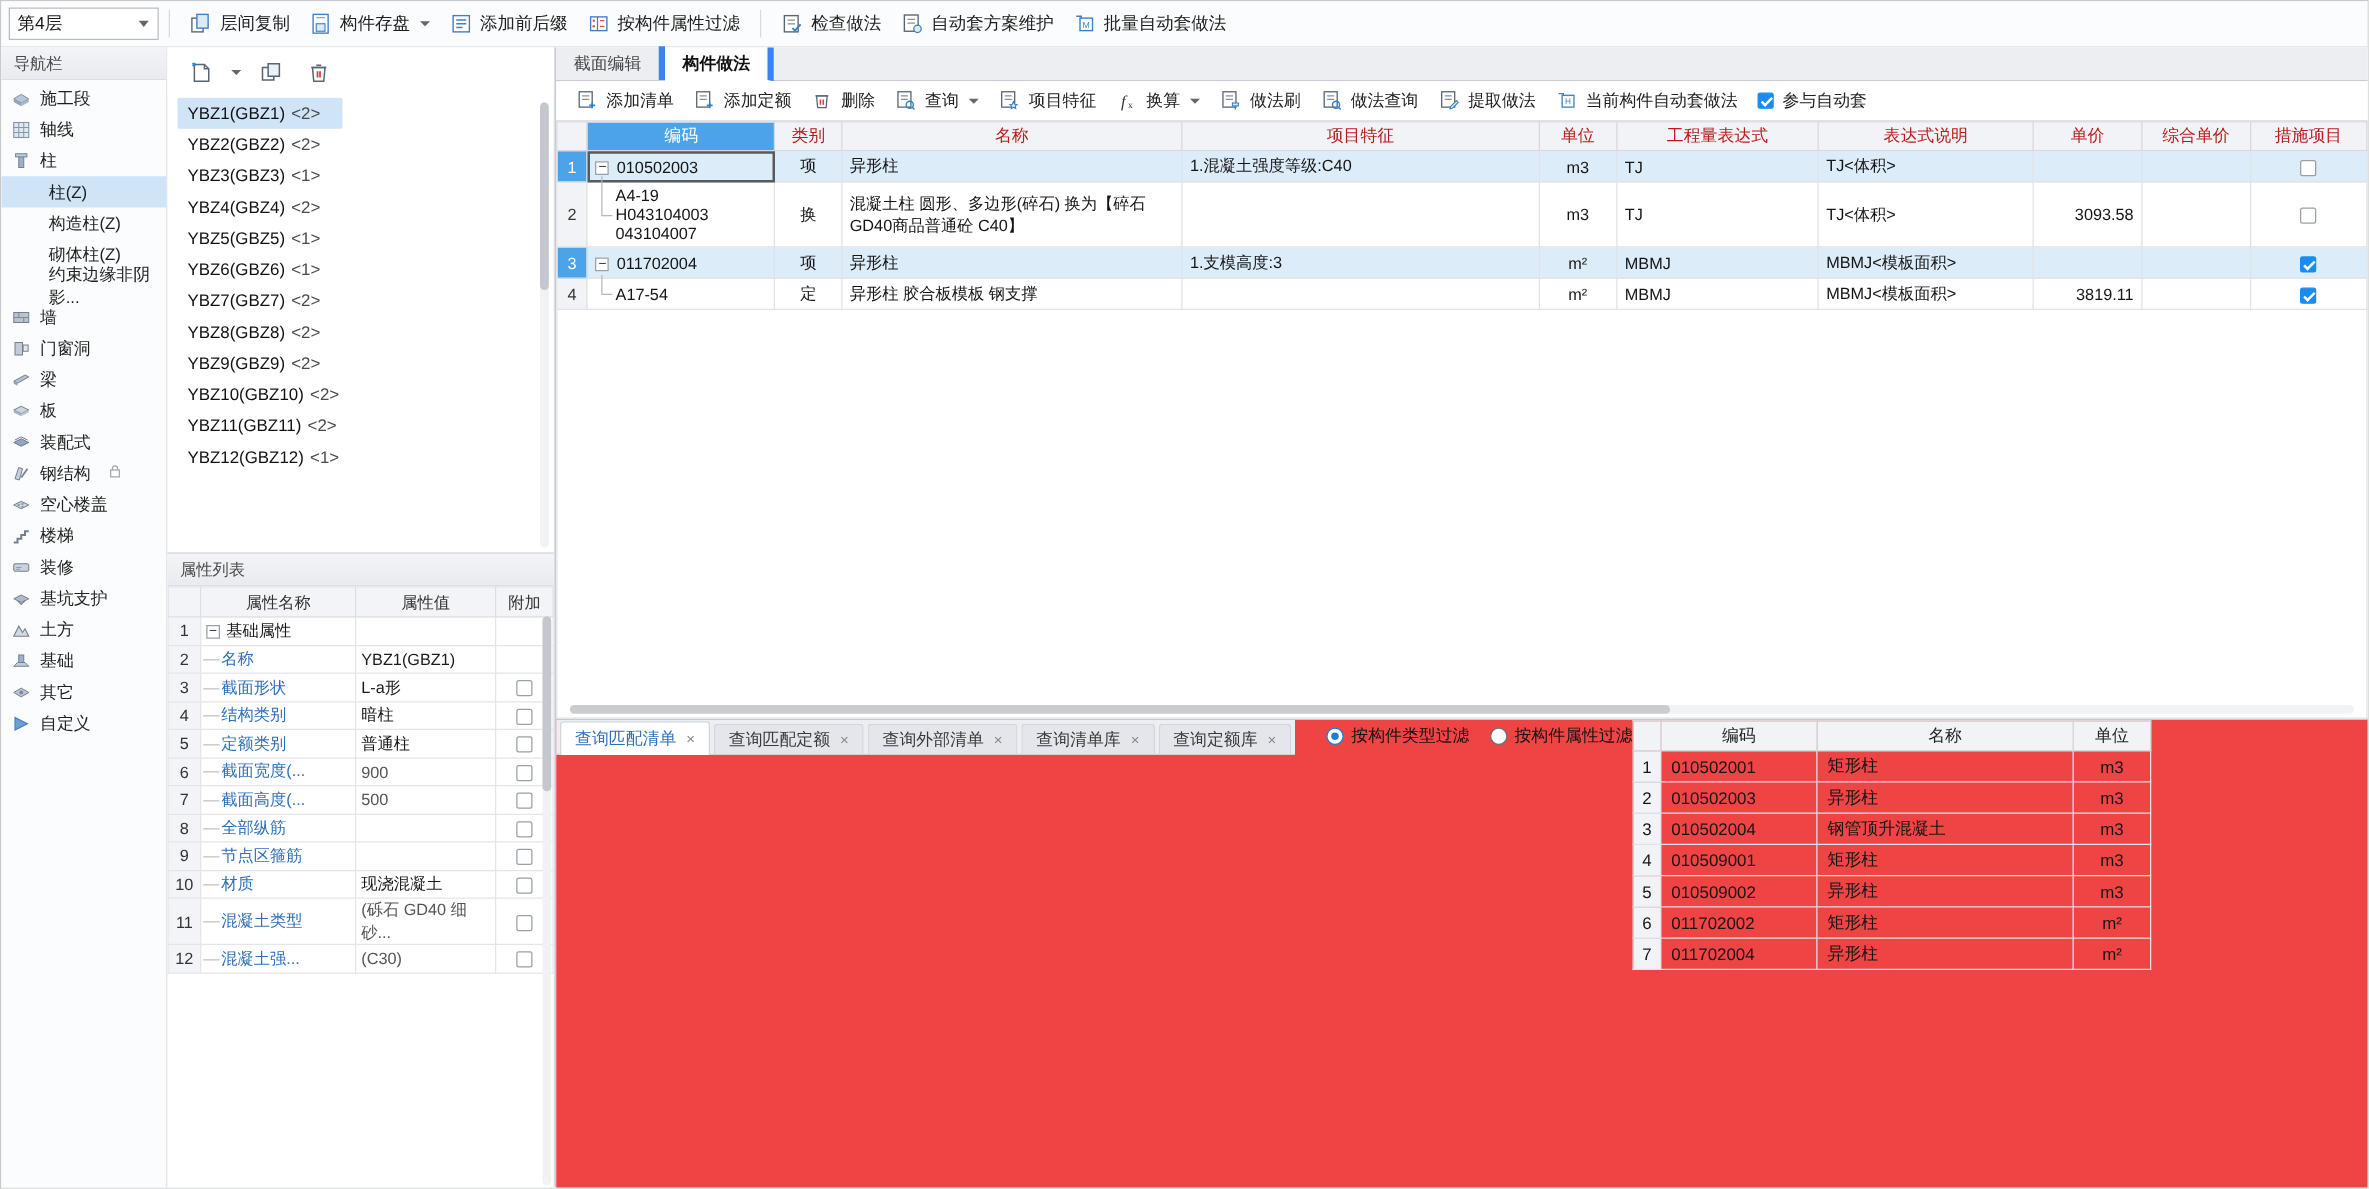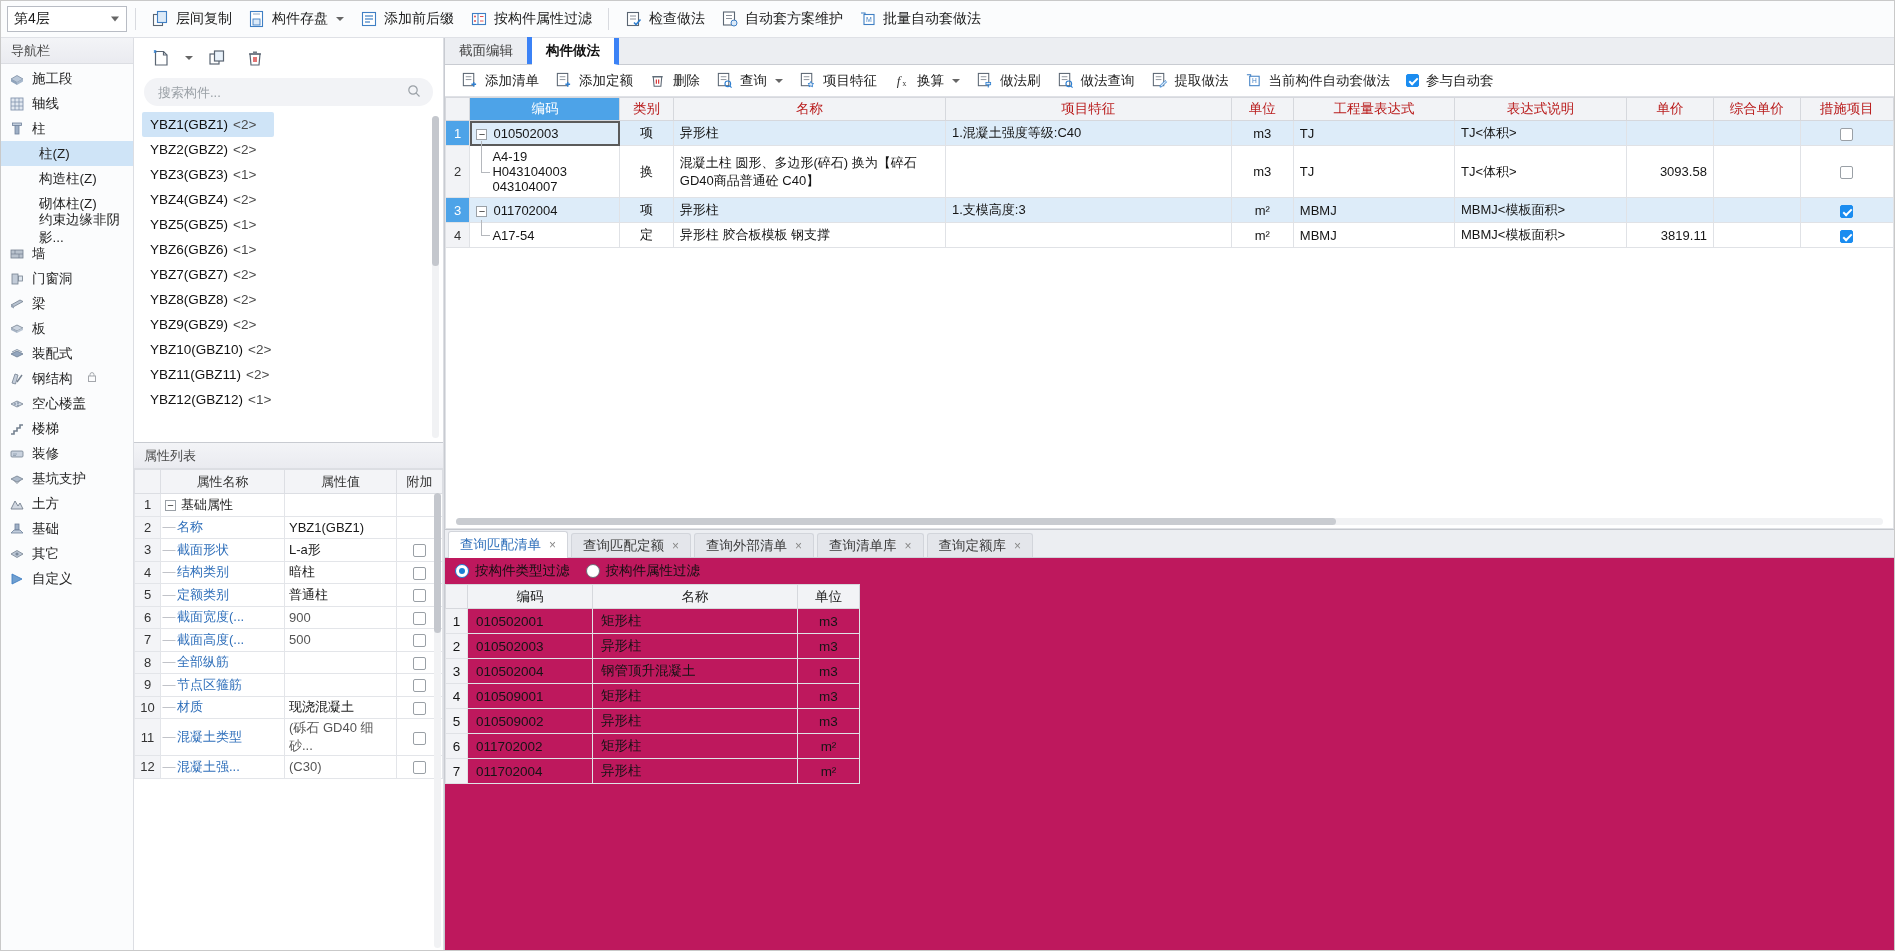--- a/index.html
+++ b/index.html
@@ -126,30 +126,30 @@
   .treeline { width: 16px; position: relative; flex:none; }
   .treeline:before { content:""; position:absolute; left:5px; top:-8px; bottom:50%; border-left:1px solid #b5b8bd;}
   .treeline:after { content:""; position:absolute; left:5px; top:50%; width:9px; border-top:1px solid #b5b8bd;}
   .gridblank { flex: 1; background: #fff; border-left:1px solid #e0e2e6; border-right:1px solid #e0e2e6;
                border-bottom:1px solid #e0e2e6; position: relative; }
   .hscroll { position:absolute; left: 10px; right: 10px; bottom: 3px; height: 7px;
              background: #f1f2f4; border-radius: 4px; }
   .hthumb { position:absolute; top:0; height:7px; background:#c9ccd1; border-radius:4px; }
 
   
-  .bottom { height: 421px; display: flex; flex-direction: column; border-top: 1px solid #c4c7cd;
-            background: #be185d; flex: none; }
+  .bottom { height: 375px; display: flex; flex-direction: row; border-top: 1px solid #c4c7cd;
+            background: #ef4444; flex: none; }
   .qtabs { height: 28px; display: flex; align-items: flex-end; background:#eceef2;
            border-bottom: 1px solid #cfd2d8; padding-left: 3px; flex:none; }
   .qtab { height: 24px; padding: 0 11px; display:flex; align-items:center; gap: 8px;
           background: #e4e6eb; border: 1px solid #d2d5db; border-bottom: none;
           margin-right: 3px; font-size: 13.5px; color: #3a3a3a; border-radius: 3px 3px 0 0;}
   .qtab.active { background: #fff; color: #2f6fba; height: 27px; margin-bottom: -1px; }
   .qtab .x { color: #888; font-size: 12px; }
-  .filters { height: 26px; display: flex; align-items: center; gap: 16px; padding-left: 10px; flex:none; }
+  .filters { height: 26px; display: flex; align-items: center; gap: 16px; padding-left: 25px; flex:none; }
   .radio { display: flex; align-items: center; gap: 6px; font-size: 13.5px; color: #111; }
   .rdot { width: 14px; height: 14px; border-radius: 50%; border: 1px solid #6b7078; background:#fff;
           display: inline-block; position: relative; }
   .rdot.on { border-color: #1a7fd4; }
   .rdot.on:after { content:""; position:absolute; left:3px; top:3px; width:6px; height:6px;
                    border-radius:50%; background:#1a7fd4; }
   .qgridwrap { flex:1; min-height:0; }
   .qgrid { border-collapse: collapse; table-layout: fixed; font-size: 13.5px; }
   .qgrid th { height: 24px; background: #f2f3f6; border: 1px solid #d6d8dd; font-weight: normal; color:#222; }
   .qgrid td { height: 25px; border: 1px solid #e0e2e6; padding: 0 8px; color: #151515; }
@@ -427,29 +427,20 @@
           </div>
           <div class="sqbtn">
             <svg width="20" height="20" viewBox="0 0 20 20">
                 <path d="M5 6 h10 l-1 11 h-8 z" fill="#fff" stroke="#5a6572" stroke-width="1.2"></path>
                 <line x1="4" y1="6" x2="16" y2="6" stroke="#5a6572" stroke-width="1.3"></line>
                 <path d="M8 4.2 h4" stroke="#5a6572" stroke-width="1.3"></path>
                 <line x1="9" y1="9" x2="9" y2="14" stroke="#d93a3a" stroke-width="1.4"></line>
                 <line x1="11" y1="9" x2="11" y2="14" stroke="#d93a3a" stroke-width="1.4"></line>
               </svg>
           </div>
-        </div>
-        <div class="searchbox">
-          <input type="text" placeholder="搜索构件..." style="">
-          <span>
-            <svg width="14" height="14" viewBox="0 0 14 14">
-                <circle cx="6" cy="6" r="4.2" fill="none" stroke="#9aa0a6" stroke-width="1.2"></circle>
-                <line x1="9.2" y1="9.2" x2="12.5" y2="12.5" stroke="#9aa0a6" stroke-width="1.2"></line>
-              </svg>
-          </span>
         </div>
         <div class="comprows" id="comp-rows">
           <div class="comprow sel">
               <span>YBZ1(GBZ1)</span>
               <span class="cnt">&lt;2&gt;</span>
             </div>
             <div class="comprow">
               <span>YBZ2(GBZ2)</span>
               <span class="cnt">&lt;2&gt;</span>
             </div>

